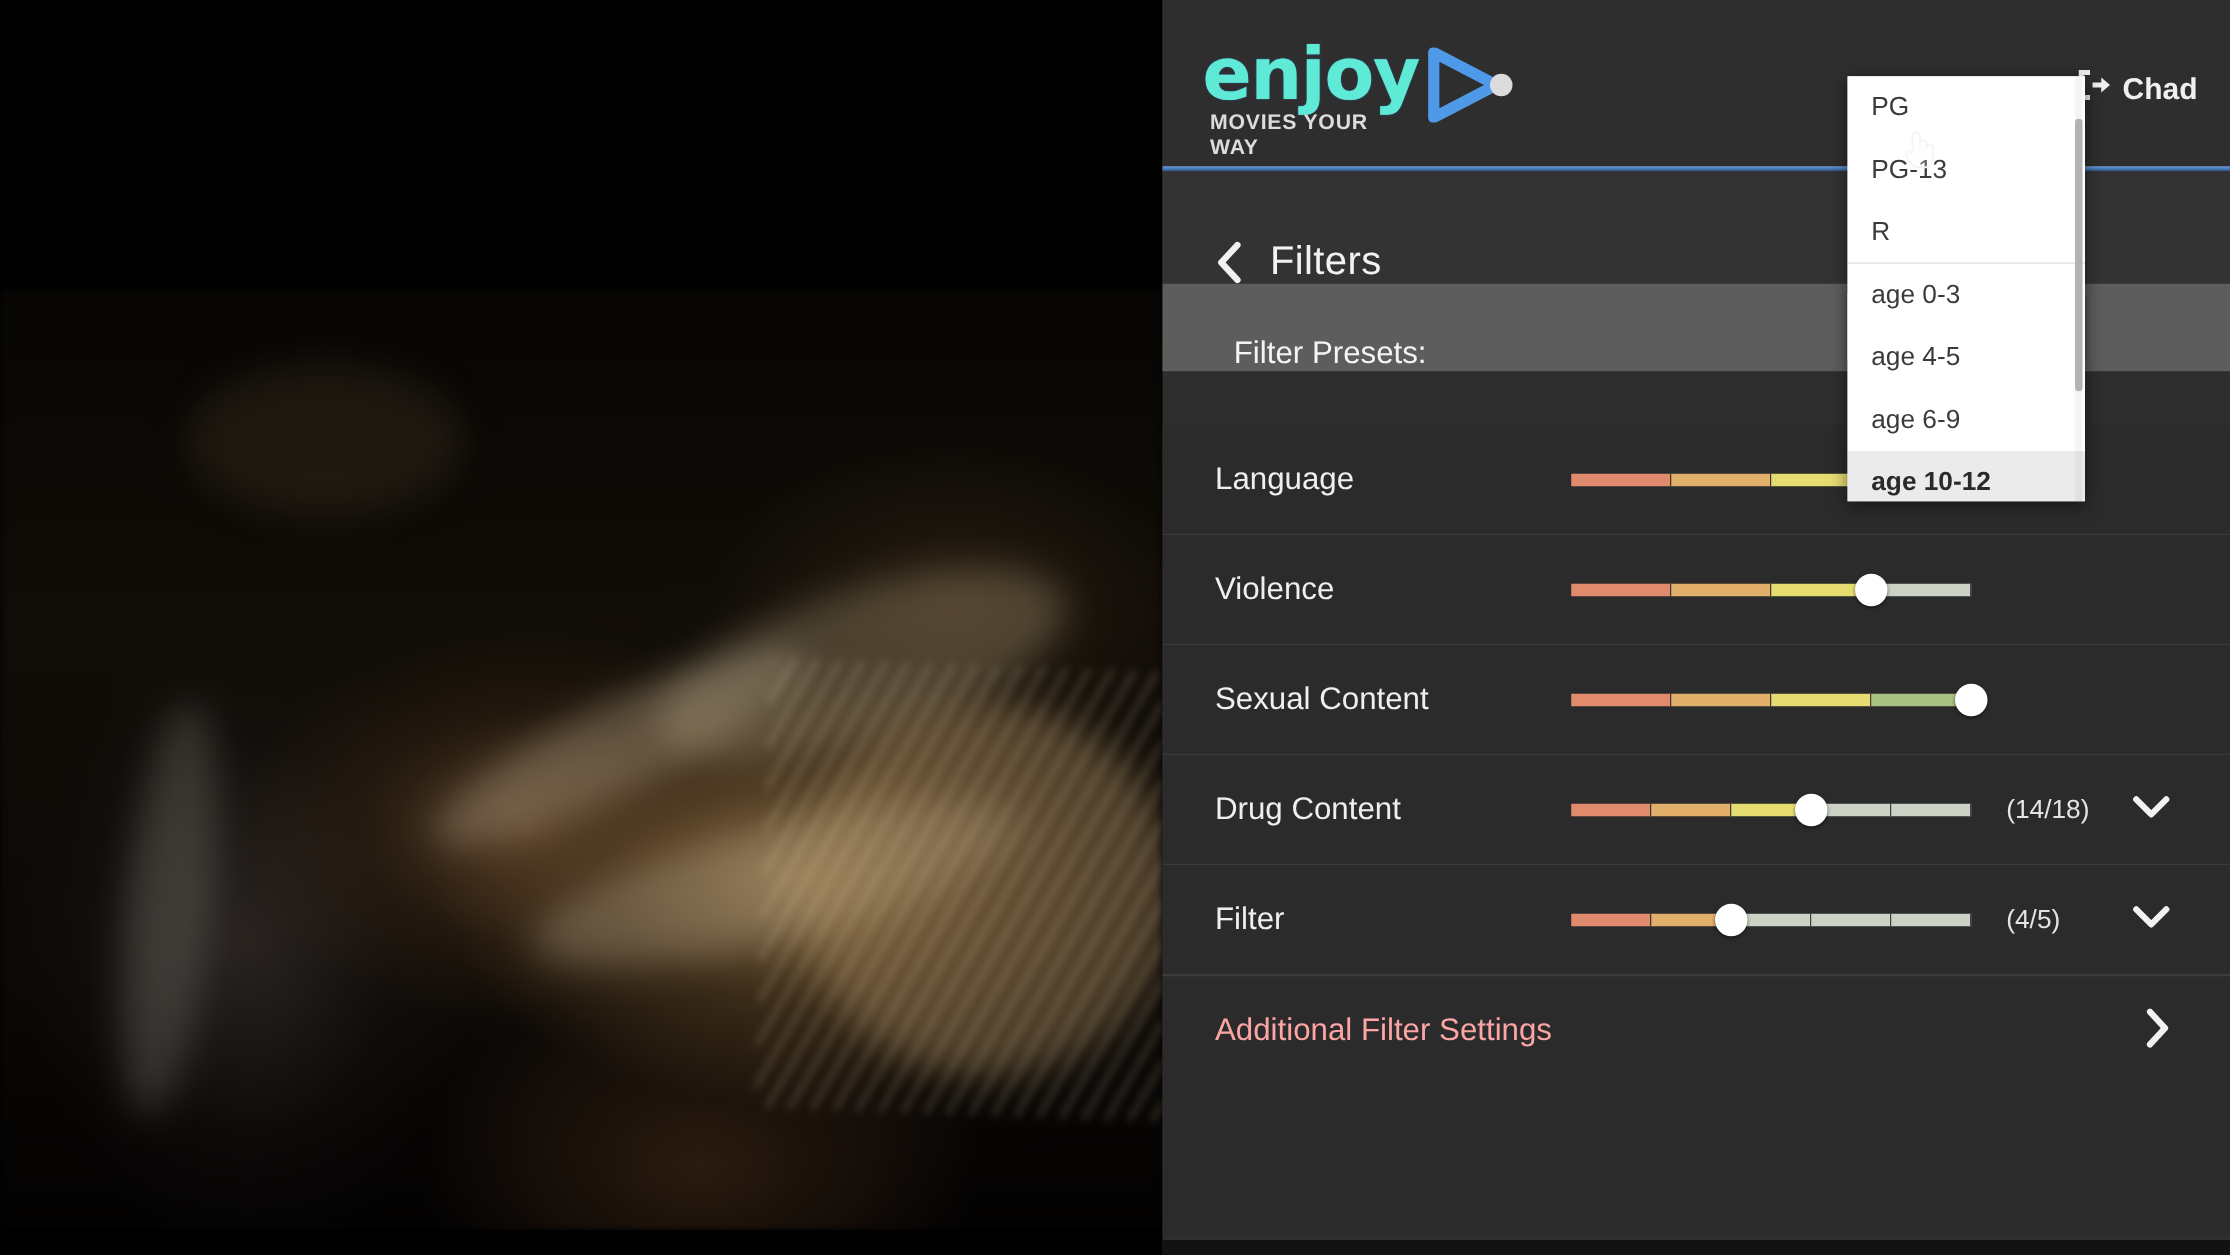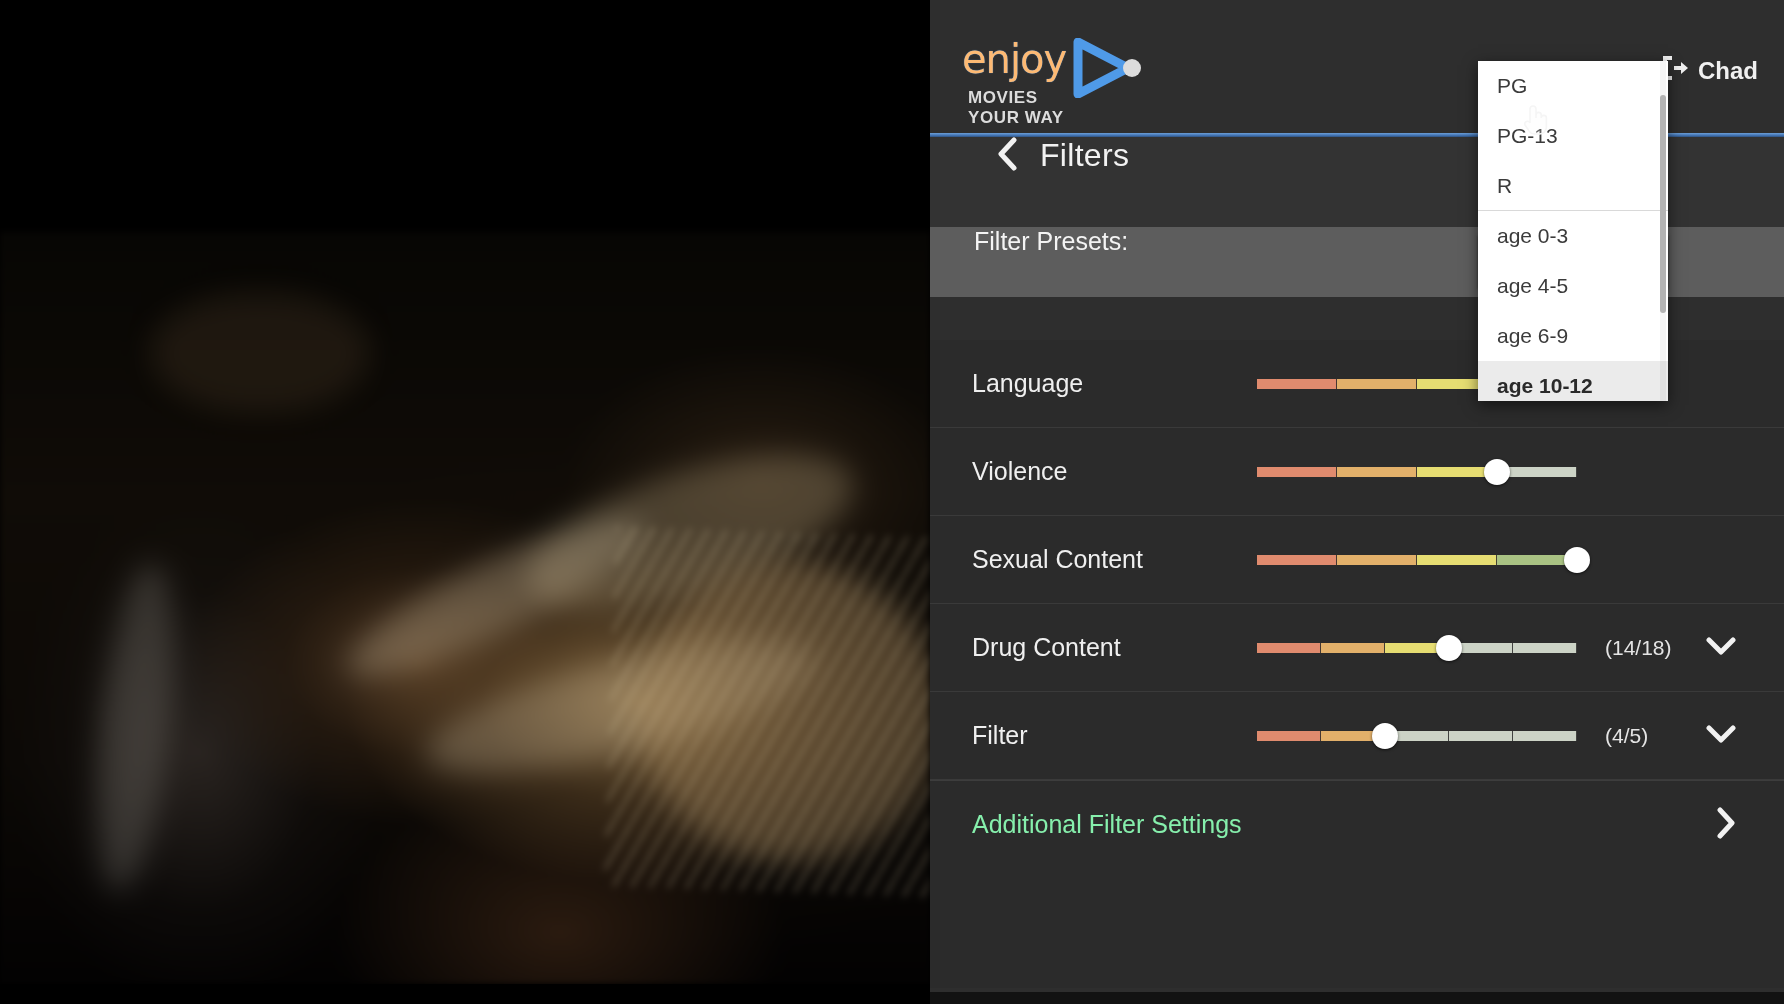--- a/index.html
+++ b/index.html
@@ -70,25 +70,25 @@
     position: relative;
     height: 137px;
     background: #2e2e2e;
   }
   .logo {
     position: absolute; left: 32px; top: 32px;
     display: flex; align-items: flex-start;
   }
   .logo-word {
     font-family: "DejaVu Sans", sans-serif;
-    font-weight: normal;
-    font-size: 40px;
+    font-weight: bold;
+    font-size: 58px;
     line-height: 54px;
     letter-spacing: -1px;
-    color: #fdba74;
+    color: #5eead4;
     text-shadow: 0 0 1px #4f9ae8;
   }
   .logo-tag {
     position: absolute; left: 6px; top: 56px;
     font-size: 17px; font-weight: bold; letter-spacing: 0.6px;
     color: #dcdcdc;
   }
   .logo-play {
     margin-left: 6px; margin-top: 6px;
   }
@@ -100,34 +100,34 @@
   }
   .blue-rule {
     position: absolute; left: 0; top: 133px; width: 854px; height: 4px;
     background: linear-gradient(180deg, #6d9fd6 0%, #4477b8 55%, #30527f 100%);
   }
 
   
   .filters-title-row {
     position: relative;
     height: 90px;
-    display: flex; align-items: flex-start; gap: 22px;
-    padding-left: 66px;
+    display: flex; align-items: flex-end; gap: 22px;
+    padding-left: 42px;
     background: #333333;
   }
   .back-chevron { cursor: pointer; display: flex; align-items: center; }
   .filters-title { font-size: 32px; color: #f2f2f2; letter-spacing: 0.3px; }
 
   
   .preset-row {
     position: relative;
     height: 70px;
     background: #5d5d5d;
-    display: flex; align-items: flex-start;
-    padding-left: 44px;
+    display: flex; align-items: flex-end;
+    padding-left: 57px;
   }
   .preset-label { font-size: 25px; color: #f4f4f4; }
 
   .select-wrap {
     position: absolute;
     left: 548px; top: 8px;
     width: 190px; height: 53px;
   }
   .select-box {
     width: 190px; height: 53px;
@@ -219,21 +219,21 @@
   
   .extra-row {
     position: relative;
     height: 88px;
     display: flex; align-items: center;
     padding-left: 42px;
     background: #2b2b2b;
     border-top: 1px solid #3d3d3d;
     cursor: pointer;
   }
-  .extra-label { font-size: 25px; color: #86efac; }
+  .extra-label { font-size: 25px; color: #fca5a5; }
   .filler { background: #2b2b2b; height: 120px; }
 </style>
 </head>
 <body>
 
 <div id="app">
 
   <div class="video-pane">
     <div class="video-frame">
       <div class="vs vs6"></div>

